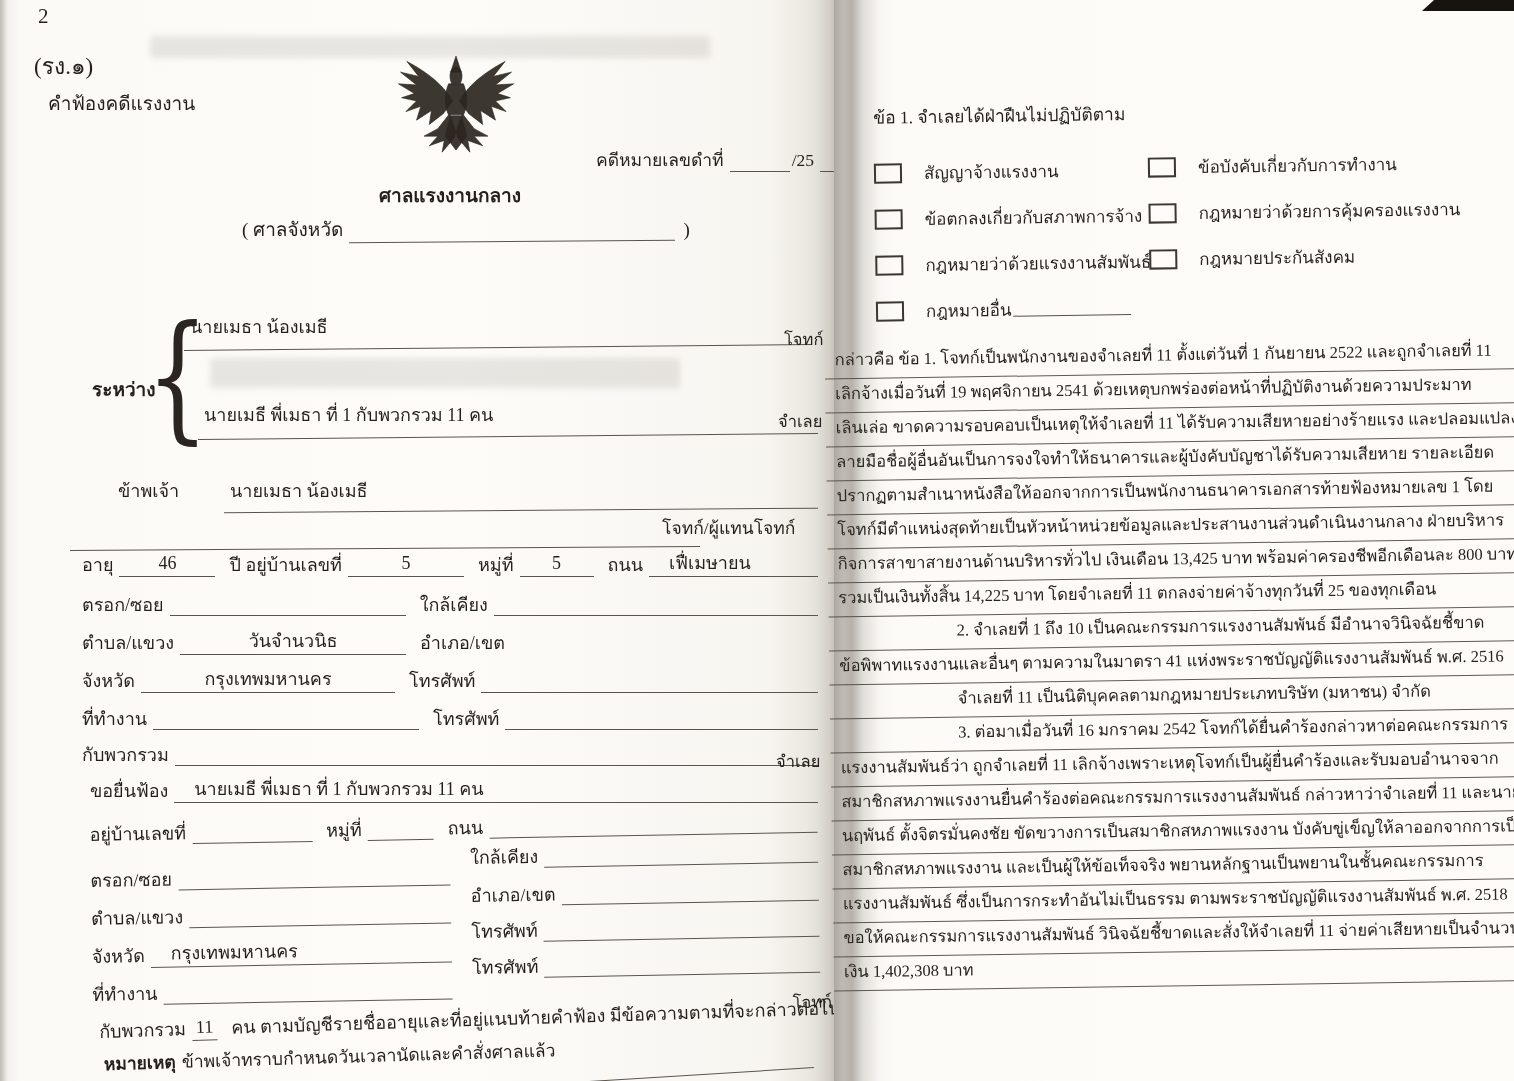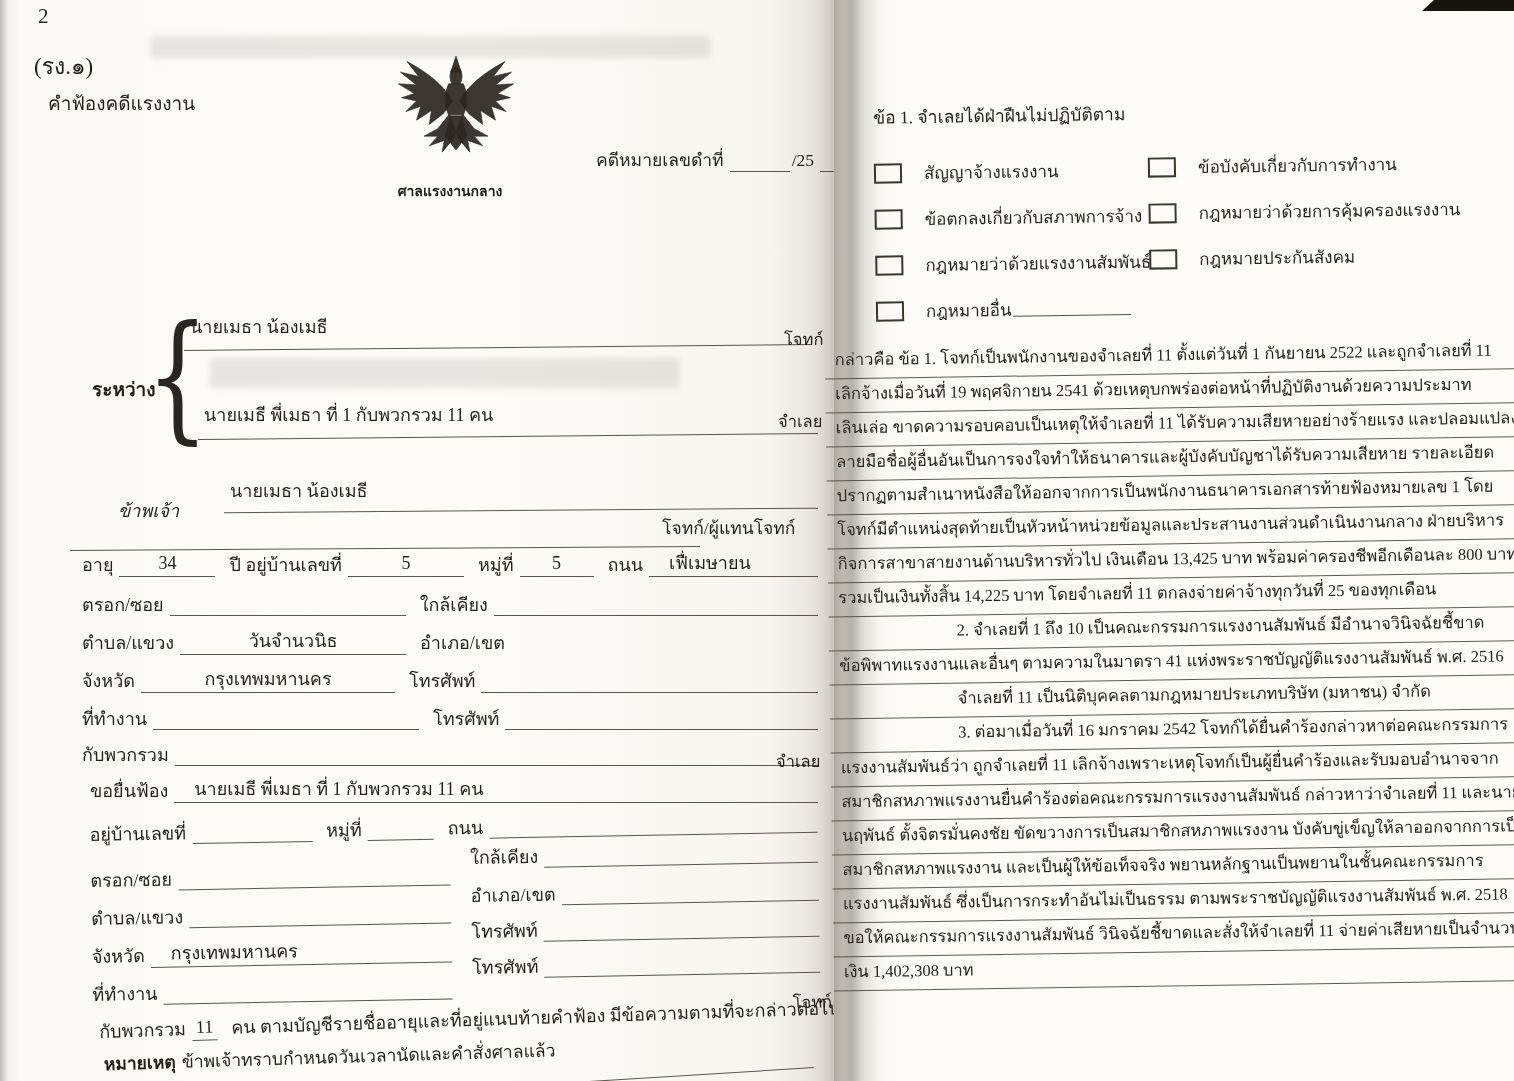--- a/index.html
+++ b/index.html
@@ -76,45 +76,50 @@
       </svg>
     </div>
 
     <div class="row" style="left:596px;top:148px;font-size:17.5px;">
       <span class="lbl">คดีหมายเลขดำที่</span>
       <span class="bl" style="width:52px;"></span>
       <span class="lbl" style="padding-left:2px;">/25</span>
       <span class="bl" style="width:28px;"></span>
     </div>
 
-    <div class="abs bold" style="left:330px;top:180px;width:240px;text-align:center;font-size:14px;">ศาลแรงงานกลาง</div>
-
+    <div class="abs bold" style="left:330px;top:180px;width:240px;text-align:center;font-size:19px;">ศาลแรงงานกลาง</div>
+
+    <div class="row" style="left:242px;top:218px;font-size:19px;">
+      <span class="lbl">( ศาลจังหวัด</span>
+      <span class="bl" style="width:318px;transform:rotate(-.4deg);"></span>
+      <span class="lbl" style="padding-left:8px;">)</span>
+    </div>
 
 
     <div class="abs" style="left:190px;top:312px;font-size:18px;">นายเมธา น้องเมธี</div>
     <div class="rule" style="left:184px;top:347px;width:628px;transform:rotate(-.55deg);"></div>
     <div class="abs" style="left:784px;top:326px;font-size:16.5px;">โจทก์</div>
 
     <div class="abs bold" style="left:80px;top:374px;font-size:19px;margin-left:12px;">ระหว่าง</div>
     <div class="brace">{</div>
     <div class="smudge" style="left:210px;top:358px;width:470px;height:30px;"></div>
 
     <div class="abs" style="left:204px;top:400px;font-size:18px;">นายเมธี  พี่เมธา ที่ 1 กับพวกรวม 11 คน</div>
     <div class="rule" style="left:198px;top:436px;width:620px;transform:rotate(-.55deg);"></div>
     <div class="abs" style="left:778px;top:408px;font-size:16.5px;">จำเลย</div>
 
-    <div class="abs" style="left:118px;top:496px;font-size:18px;font-style:italic;">ข้าพเจ้า</div>
+    <div class="abs" style="left:118px;top:476px;font-size:18px;">ข้าพเจ้า</div>
     <div class="abs" style="left:230px;top:476px;font-size:18px;">นายเมธา น้องเมธี</div>
     <div class="rule" style="left:224px;top:510px;width:594px;transform:rotate(-.45deg);"></div>
     <div class="abs" style="left:662px;top:514px;font-size:17.5px;">โจทก์/ผู้แทนโจทก์</div>
     <div class="rule" style="left:70px;top:548px;width:630px;transform:rotate(-.35deg);"></div>
 
     <div class="row" style="left:82px;top:552px;width:736px;">
       <span class="lbl">อายุ</span>
-      <span class="bl" style="width:88px;">34</span>
+      <span class="bl" style="width:88px;">46</span>
       <span class="lbl ml">ปี อยู่บ้านเลขที่</span>
       <span class="bl" style="width:108px;">5</span>
       <span class="lbl ml">หมู่ที่</span>
       <span class="bl" style="width:66px;">5</span>
       <span class="lbl ml">ถนน</span>
       <span class="bl fx">เฟื่เมษายน</span>
     </div>
 
     <div class="row" style="left:82px;top:592px;width:736px;">
       <span class="lbl">ตรอก/ซอย</span>

